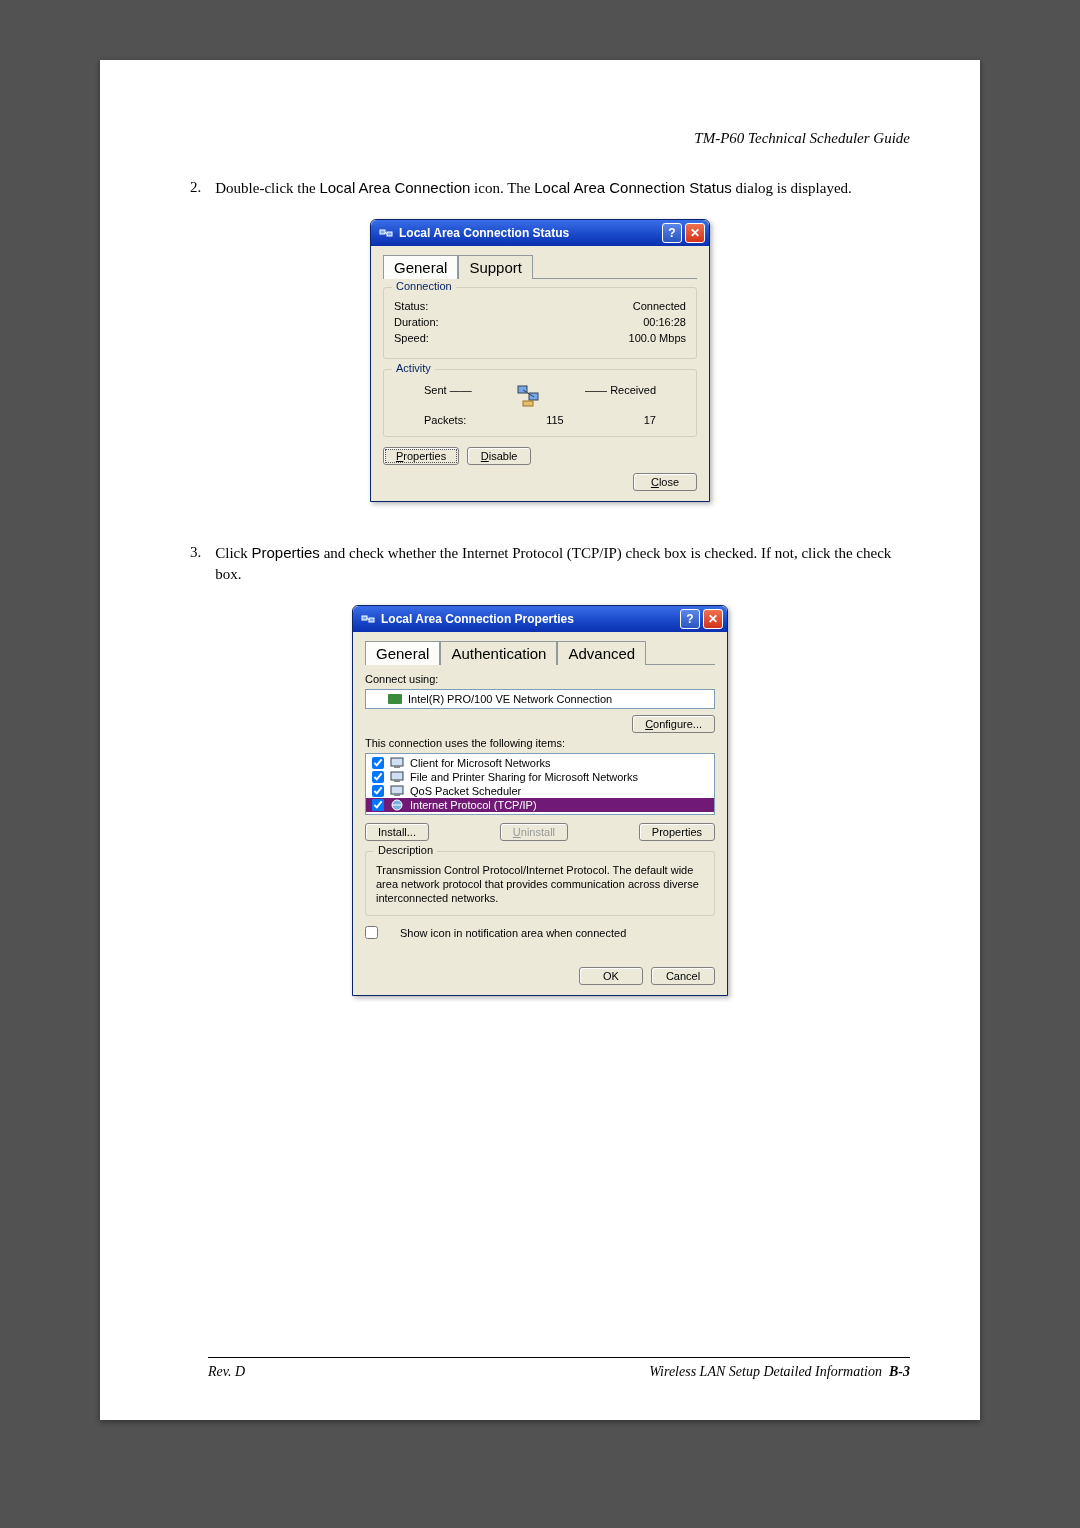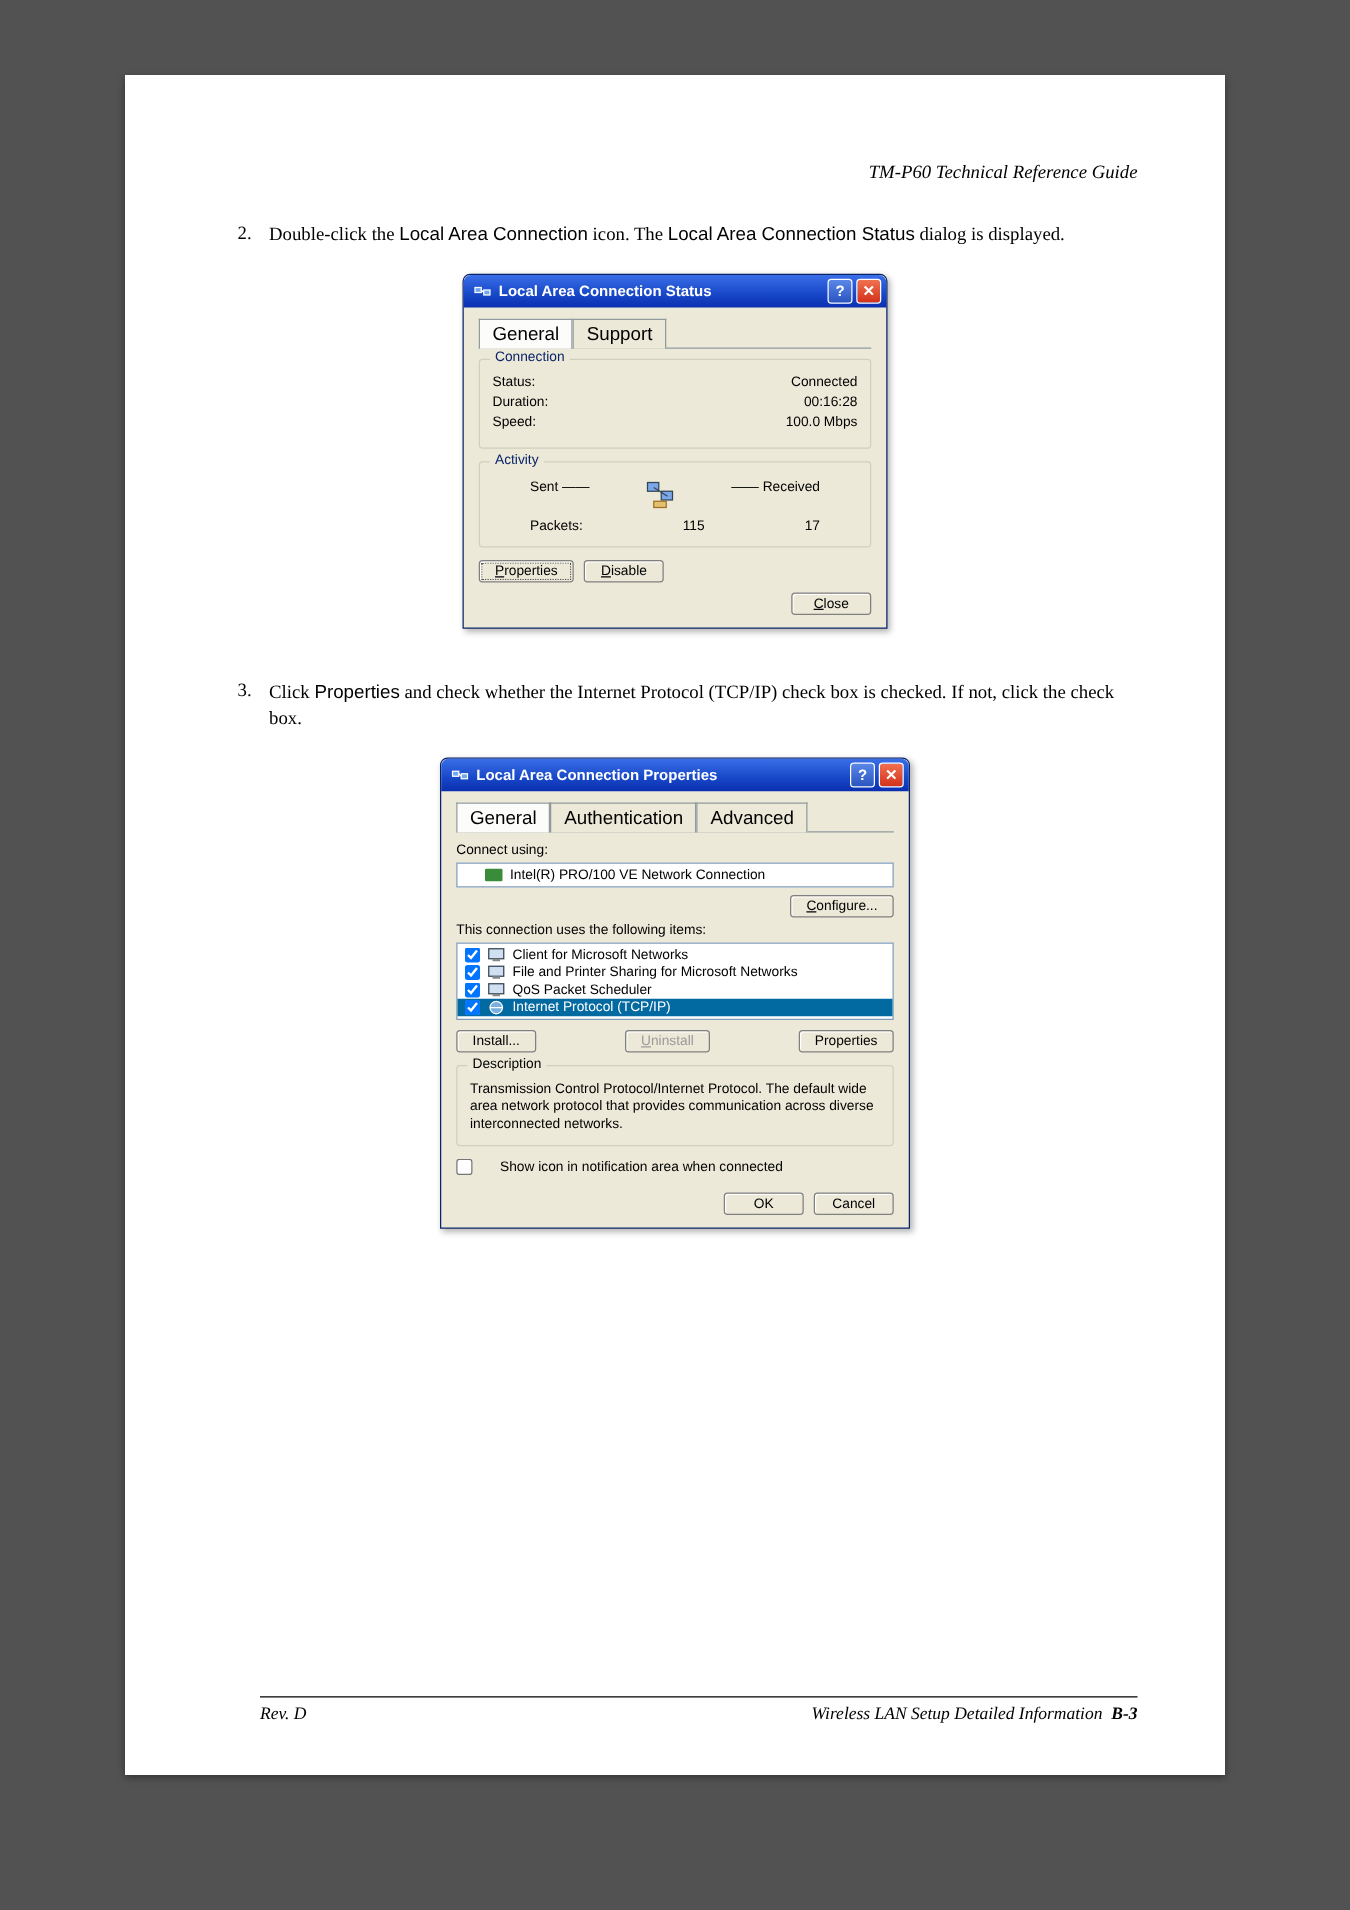--- a/index.html
+++ b/index.html
@@ -146,21 +146,21 @@
     padding: 2px 0;
     margin-top: 4px;
   }
   .list-item {
     display: flex; align-items: center;
     gap: 6px; padding: 1px 6px;
     font-size: 11px;
   }
   .list-item input[type=checkbox] { width: 12px; height: 12px; }
   .li-icon { width: 14px; height: 12px; display: inline-flex; align-items: center; justify-content: center; }
-  .li-sel { background: #0369a1; color: #fff; }
+  .li-sel { background: #701a75; color: #fff; }
   .desc-text { margin-top: 4px; font-size: 11px; line-height: 1.25; }
   .show-icon-row { display: flex; align-items: flex-end; gap: 22px; font-size: 11px; margin-top: 8px; }
   .underline-first::first-letter { text-decoration: underline; }
   .page-footer {
     position: absolute;
     bottom: 40px; left: 70px; right: 70px;
     border-top: 1px solid #000;
     padding-top: 6px;
     display: flex; justify-content: space-between;
     font-family: Georgia, serif;
@@ -168,21 +168,21 @@
     font-size: 14px;
     margin-left: 38px;
   }
   .page-footer .r .bold { font-weight: bold; font-style: italic; }
 </style>
 </head>
 <body>
 
 <div class="page">
 
-  <div class="header-title">TM-P60 Technical Reference Guide</div>
+  <div class="header-title">TM-P60 Technical Scheduler Guide</div>
 
   <div class="body-text step">
     <div class="step-num">2.</div>
     <div>
       <span>Double-click the </span><span class="ui-label">Local Area Connection</span><span> icon. The </span><span class="ui-label">Local Area Connection Status</span><span> dialog is displayed.</span>
     </div>
   </div>
 
   <div class="dialog-wrap">
     <div class="xp-dialog" style="width: 340px;">
@@ -345,21 +345,21 @@
         <div class="xp-groupbox" style="margin-top:10px;">
           <div class="xp-group-title" style="color:#000;">Description</div>
           <div class="desc-text">Transmission Control Protocol/Internet Protocol. The default wide area network protocol that provides communication across diverse interconnected networks.</div>
         </div>
 
         <div class="show-icon-row">
           <input type="checkbox" style="">
           <span>Show icon in notification area when connected</span>
         </div>
 
-        <div class="xp-footer-right" style="margin-top:14px;">
+        <div class="xp-footer-right" style="margin-top:28px;">
           <div class="xp-btn">OK</div>
           <div class="xp-btn">Cancel</div>
         </div>
       </div>
     </div>
   </div>
 
   <div class="page-footer">
     <div class="l">Rev. D</div>
     <div class="r">

